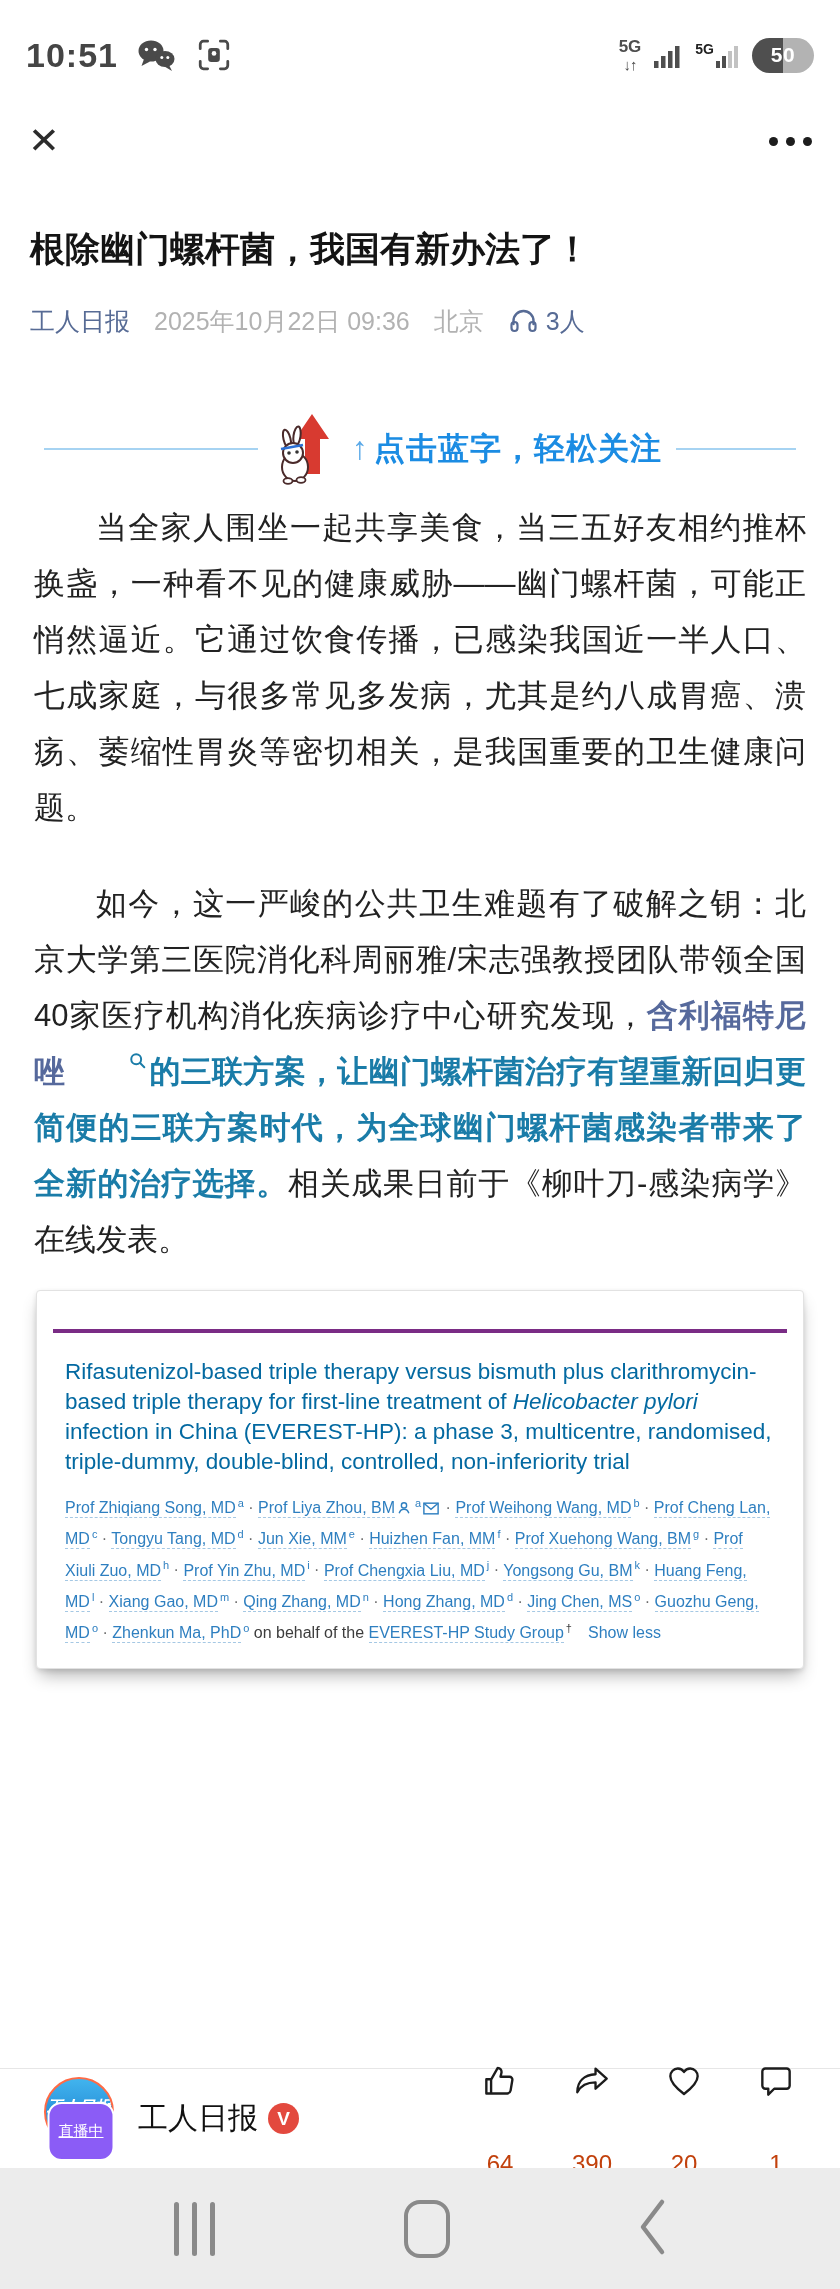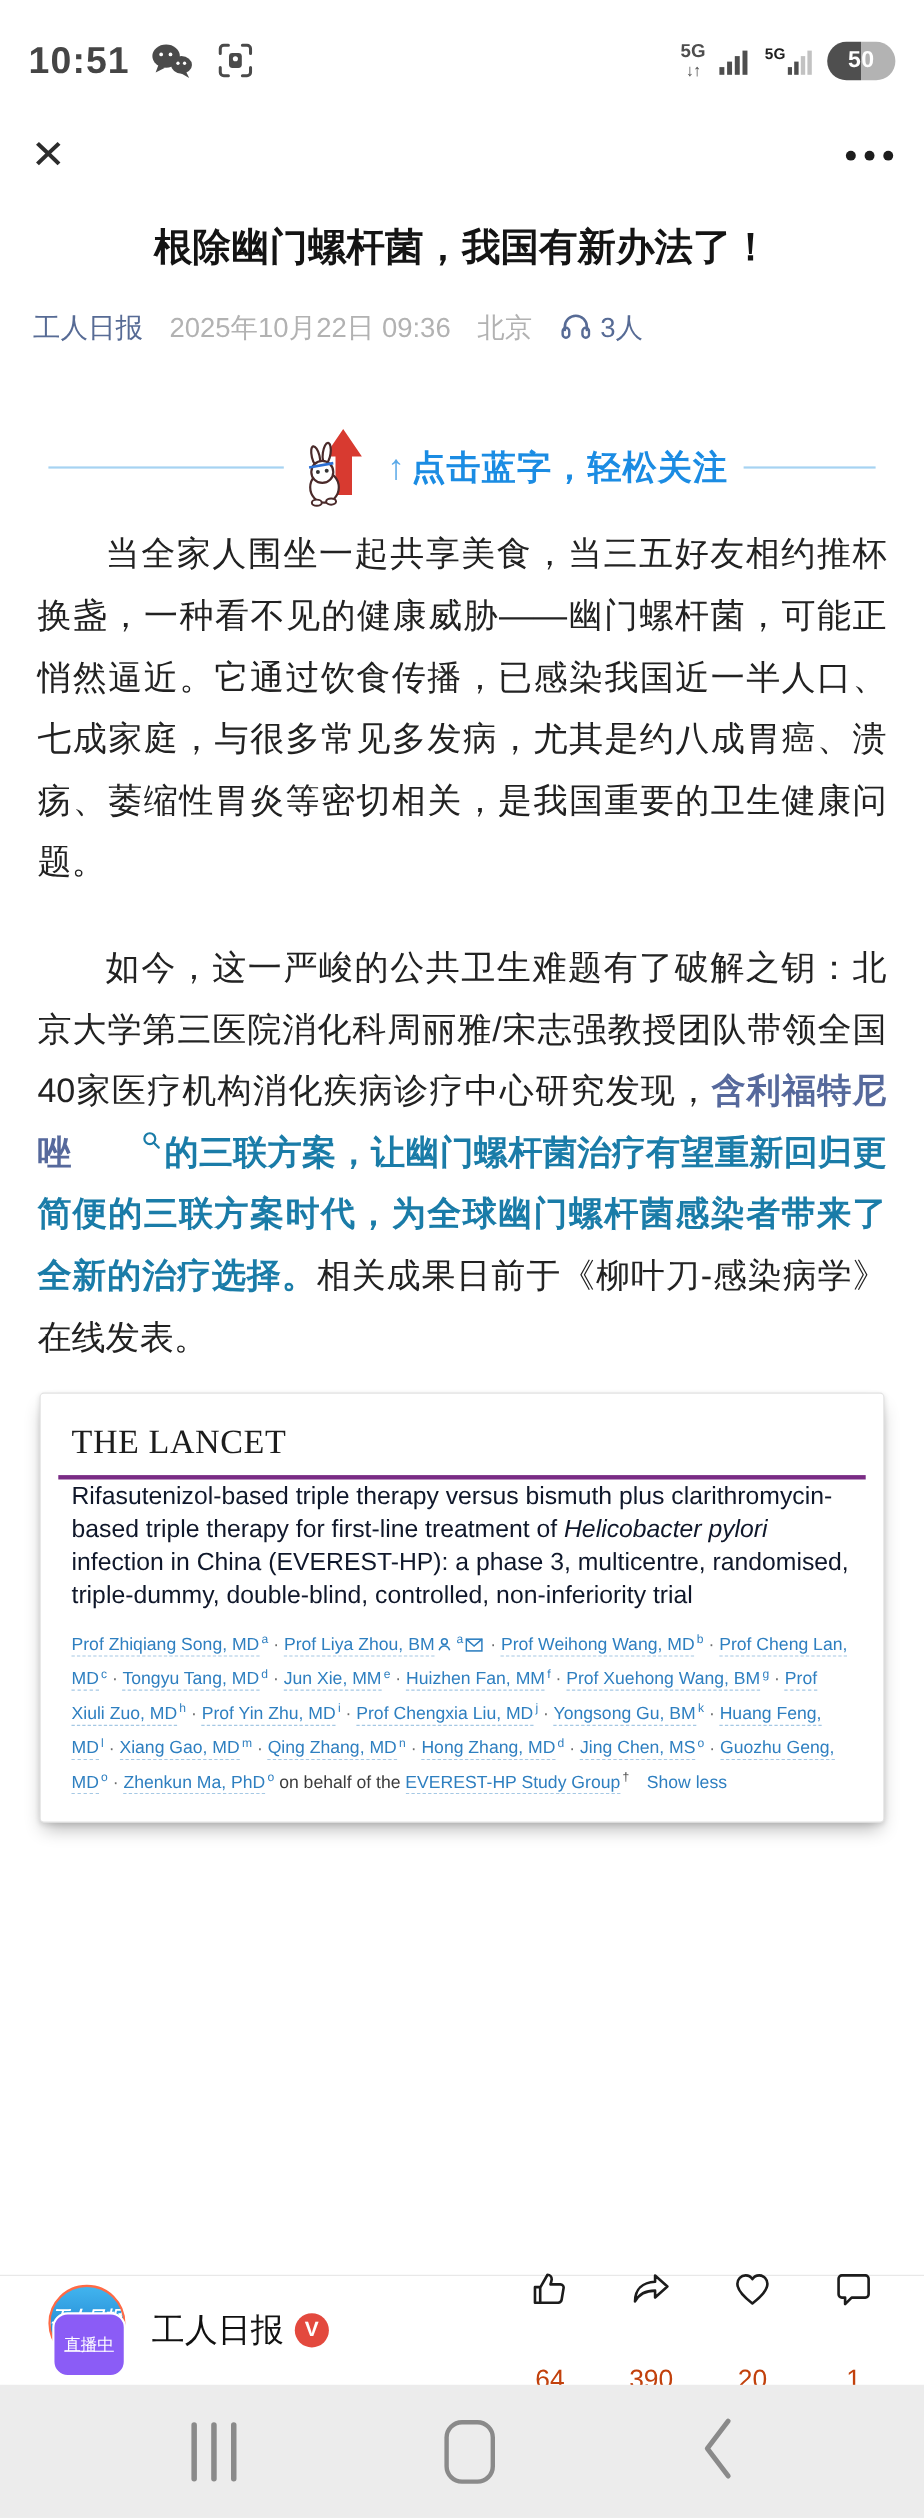--- a/index.html
+++ b/index.html
@@ -39,22 +39,22 @@
     margin-top: 32px; height: 46px; padding: 0 28px;
     display: flex; align-items: center; justify-content: space-between;
     flex: 0 0 auto;
   }
   .close-btn { font-size: 38px; font-weight: 300; color: #2c2c2c; line-height: 1; transform: scaleY(0.95); }
   .more-btn { display: flex; gap: 8px; align-items: center; padding: 10px 0; }
   .more-btn i { width: 9px; height: 9px; border-radius: 50%; background: #1d1d1d; }
   
   .main { flex: 1 1 auto; overflow: hidden; }
   .page-title {
-    margin: 36px 30px 0;
-    font-size: 35px; font-weight: 600; color: #141414; line-height: 1.45; text-align: center;
+    margin: 60px 30px 0;
+    font-size: 35px; font-weight: 600; color: #141414; line-height: 1.45;
   }
   .byline {
     margin: 30px 30px 0;
     display: flex; align-items: center; gap: 24px;
     font-size: 25px;
   }
   .byline .source { color: #576b95; }
   .byline .meta { color: #b2b2b2; }
   .listen { display: flex; align-items: center; gap: 7px; color: #576b95; }
   
@@ -87,21 +87,21 @@
     box-shadow: 0 10px 16px -4px rgba(0,0,0,0.30), 0 2px 5px rgba(0,0,0,0.10);
     padding: 26px 28px 22px;
   }
   .lj-name { font-family: "Liberation Serif", serif; font-size: 31px; color: #1c1c1c; letter-spacing: 0.5px; line-height: 36px; }
   .lj-sub { font-size: 24px; color: #8a3a99; line-height: 30px; margin-top: 2px; }
   .lj-rule { height: 4px; background: #7a2c85; margin: 12px -12px 0; }
   .lj-meta { margin-top: 26px; font-size: 14px; color: #3a3a3a; }
   .lj-meta .sect { font-weight: 700; letter-spacing: 0.5px; color: #2b2b2b; }
   .lj-meta .sep { color: #8a8a8a; margin: 0 5px; }
   .lj-meta .link { color: #2d7cc1; }
-  .lj-title { margin-top: 0; font-size: 22.5px; line-height: 30px; color: #0f172a; }
+  .lj-title { margin-top: 24px; font-size: 22.5px; line-height: 30px; color: #0369a1; }
   .lj-authors { margin-top: 13px; font-size: 16px; line-height: 27px; color: #2e7fc0; }
   .lj-authors .a-name { border-bottom: 1.5px dashed #a5c8e4; padding-bottom: 1px; }
   .lj-authors sup { font-size: 11px; color: #2e7fc0; margin-left: 2px; }
   .lj-authors .a-sep { color: #6b6b6b; }
   .lj-authors .behalf { color: #3c3c3c; text-align: center; }
   .lj-authors .show-less { color: #2e7fc0; margin-left: 16px; }
   .a-icon { display: inline-block; vertical-align: -2px; margin: 0 2px; line-height: 0; }
   
   .footer {
     flex: 0 0 auto; height: 100px;
@@ -254,21 +254,20 @@
   </div>
 
   <p class="para">当全家人围坐一起共享美食，当三五好友相约推杯换盏，一种看不见的健康威胁——幽门螺杆菌，可能正悄然逼近。它通过饮食传播，已感染我国近一半人口、七成家庭，与很多常见多发病，尤其是约八成胃癌、溃疡、萎缩性胃炎等密切相关，是我国重要的卫生健康问题。</p>
 
   <p class="para p2"><span>如今，这一严峻的公共卫生难题有了破解之钥：北京大学第三医院消化科周丽雅/宋志强教授团队带领全国40家医疗机构消化疾病诊疗中心研究发现，</span><span class="term">含利福特尼唑</span><span class="sup-search"><svg width="18" height="18" viewBox="0 0 20 20">
           <circle cx="8" cy="8" r="5.5" stroke="#1a7ca8" stroke-width="2.2" fill="none"></circle>
           <line x1="12.3" y1="12.3" x2="17" y2="17" stroke="#1a7ca8" stroke-width="2.2" stroke-linecap="round"></line>
         </svg></span><span class="hl">的三联方案，让幽门螺杆菌治疗有望重新回归更简便的三联方案时代，为全球幽门螺杆菌感染者带来了全新的治疗选择。</span><span>相关成果日前于《柳叶刀-感染病学》在线发表。</span></p>
 
   <div class="lancet-card">
-    <div class="lj-name">THE LANCET</div>
     <div class="lj-rule"></div>
     <div class="lj-title"><span>Rifasutenizol-based triple therapy versus bismuth plus clarithromycin-based triple therapy for first-line treatment of </span><i>Helicobacter pylori</i><span> infection in China (EVEREST-HP): a phase 3, multicentre, randomised, triple-dummy, double-blind, controlled, non-inferiority trial</span></div>
     <div class="lj-authors"><span class="author"><span class="a-name">Prof Zhiqiang Song, MD</span><sup>a</sup></span><span class="a-sep"> · </span><span class="author"><span class="a-name">Prof Liya Zhou, BM</span><span class="a-icon"><svg width="14" height="14" viewBox="0 0 16 16">
               <circle cx="8" cy="5" r="3" fill="none" stroke="#2e7fc0" stroke-width="1.6"></circle>
               <path d="M2.5 14c1-3.2 3-4.5 5.5-4.5s4.5 1.3 5.5 4.5" fill="none" stroke="#2e7fc0" stroke-width="1.6"></path>
             </svg></span><sup>a</sup><span class="a-icon"><svg width="16" height="13" viewBox="0 0 18 14">
               <rect x="1" y="1" width="16" height="12" fill="none" stroke="#2e7fc0" stroke-width="1.6"></rect>
               <path d="M1 1l8 7 8-7" fill="none" stroke="#2e7fc0" stroke-width="1.6"></path>
             </svg></span></span><span class="a-sep"> · </span><span class="author"><span class="a-name">Prof Weihong Wang, MD</span><sup>b</sup></span><span class="a-sep"> · </span><span class="author"><span class="a-name">Prof Cheng Lan, MD</span><sup>c</sup></span><span class="a-sep"> · </span><span class="author"><span class="a-name">Tongyu Tang, MD</span><sup>d</sup></span><span class="a-sep"> · </span><span class="author"><span class="a-name">Jun Xie, MM</span><sup>e</sup></span><span class="a-sep"> · </span><span class="author"><span class="a-name">Huizhen Fan, MM</span><sup>f</sup></span><span class="a-sep"> · </span><span class="author"><span class="a-name">Prof Xuehong Wang, BM</span><sup>g</sup></span><span class="a-sep"> · </span><span class="author"><span class="a-name">Prof Xiuli Zuo, MD</span><sup>h</sup></span><span class="a-sep"> · </span><span class="author"><span class="a-name">Prof Yin Zhu, MD</span><sup>i</sup></span><span class="a-sep"> · </span><span class="author"><span class="a-name">Prof Chengxia Liu, MD</span><sup>j</sup></span><span class="a-sep"> · </span><span class="author"><span class="a-name">Yongsong Gu, BM</span><sup>k</sup></span><span class="a-sep"> · </span><span class="author"><span class="a-name">Huang Feng, MD</span><sup>l</sup></span><span class="a-sep"> · </span><span class="author"><span class="a-name">Xiang Gao, MD</span><sup>m</sup></span><span class="a-sep"> · </span><span class="author"><span class="a-name">Qing Zhang, MD</span><sup>n</sup></span><span class="a-sep"> · </span><span class="author"><span class="a-name">Hong Zhang, MD</span><sup>d</sup></span><span class="a-sep"> · </span><span class="author"><span class="a-name">Jing Chen, MS</span><sup>o</sup></span><span class="a-sep"> · </span><span class="author"><span class="a-name">Guozhu Geng, MD</span><sup>o</sup></span><span class="a-sep"> · </span><span class="author"><span class="a-name">Zhenkun Ma, PhD</span><sup>o</sup></span><span class="behalf"> on behalf of the </span><span class="a-name">EVEREST-HP Study Group</span><sup class="behalf">†</sup><span class="show-less">Show less</span></div>
   </div>

